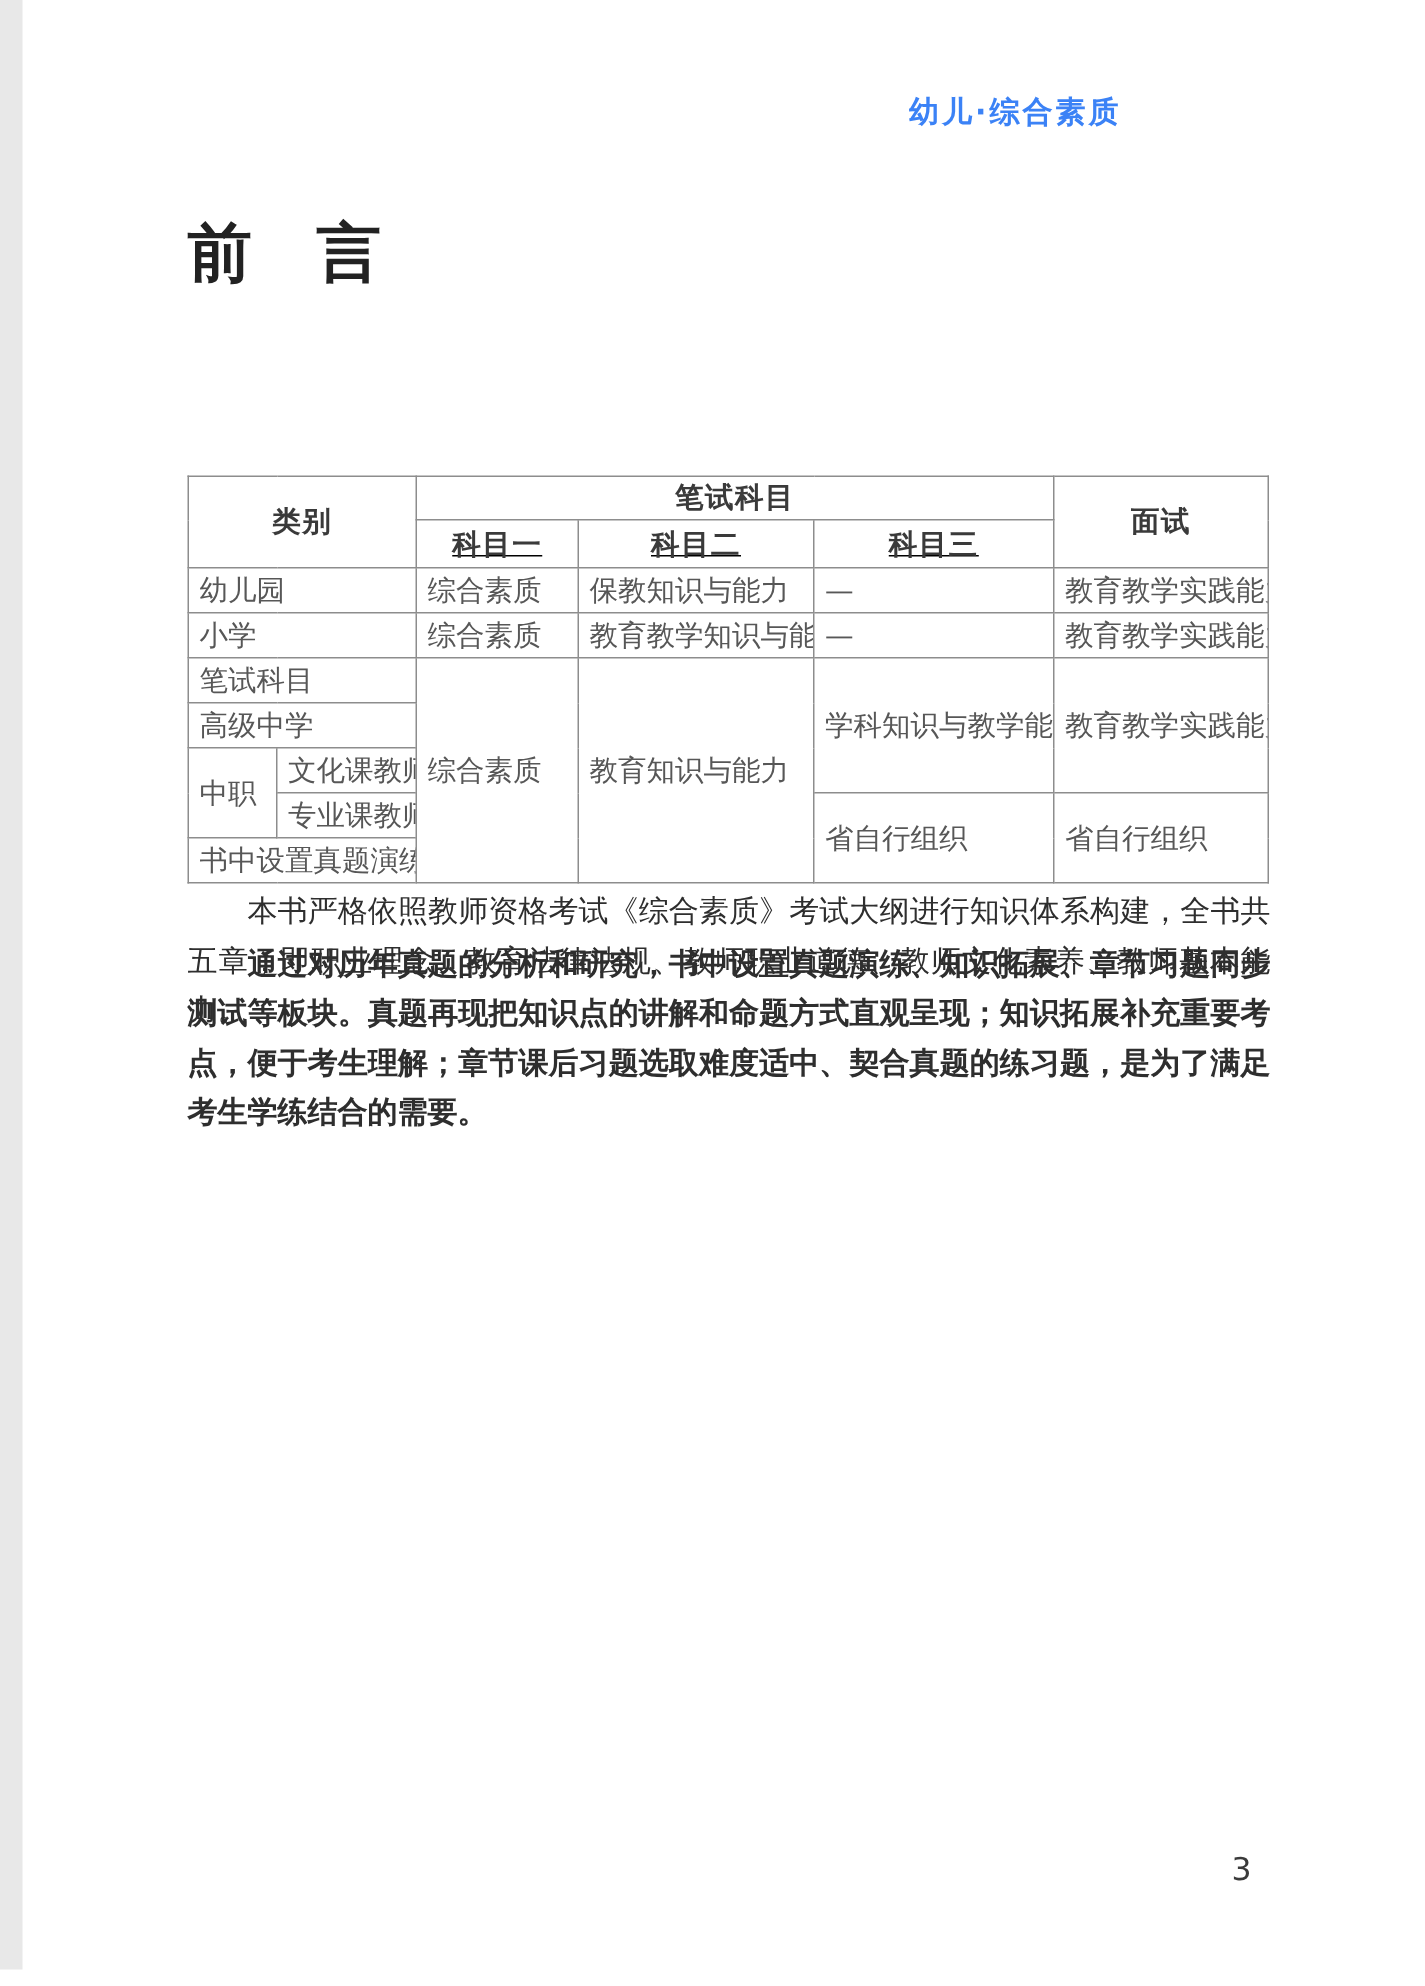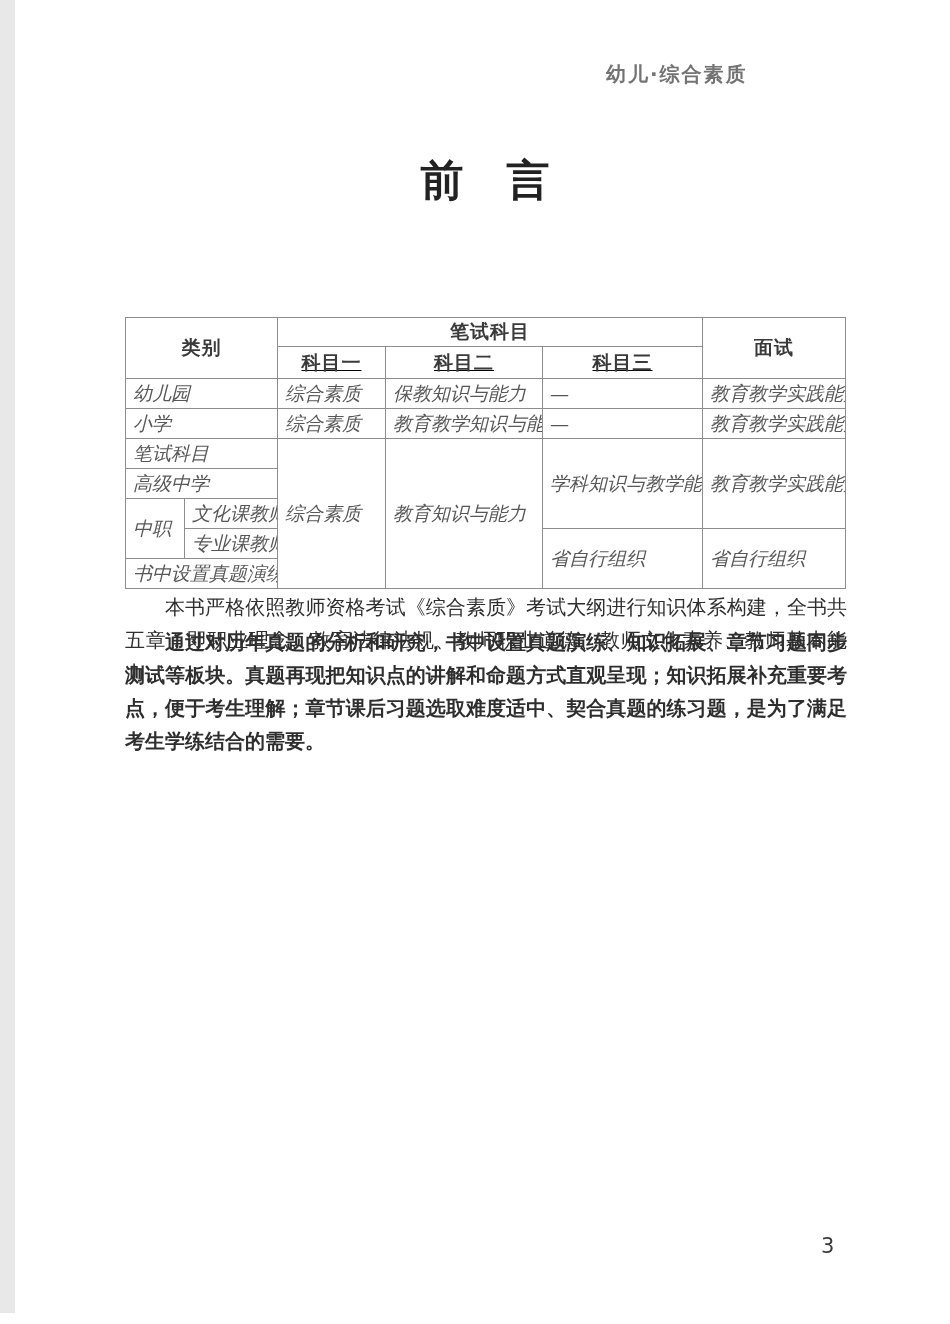--- a/index.html
+++ b/index.html
@@ -17,28 +17,27 @@
     width: 15px; height: 1313px;
     background: #e8e8e8;
   }
   .running-header {
     position: absolute;
     top: 61px; left: 606px;
     font-family: "DejaVu Sans", sans-serif;
     font-weight: 600;
     font-size: 20px;
     letter-spacing: 2px;
-    color: #737373;
+    color: #3b82f6;
     white-space: nowrap;
   }
   .page-title {
     position: absolute;
-    top: 152px; left: 125px;
+    top: 140px; left: 125px;
     width: 720px;
-    text-align: center;
     font-family: "DejaVu Serif", serif;
     font-weight: bold;
     font-size: 43px;
     color: #222222;
     white-space: pre;
   }
   .para {
     position: absolute;
     left: 125px;
     width: 722px;
@@ -74,21 +73,21 @@
   .exam-table td {
     font-family: "DejaVu Serif", serif;
     font-size: 19px;
     color: #575757;
     text-align: left;
     padding: 0 2px 0 7px;
     vertical-align: middle;
   }
   tr.hrow-1 { height: 25px; }
   tr.hrow-2 { height: 32px; text-decoration: underline; }
-  tr.brow   { height: 30px; font-style: italic; }
+  tr.brow   { height: 30px; }
   .page-number {
     position: absolute;
     top: 1234px; left: 821px;
     font-family: "DejaVu Sans", sans-serif;
     font-size: 21px;
     color: #3a3a3a;
   }
 </style>
 </head>
 <body>

